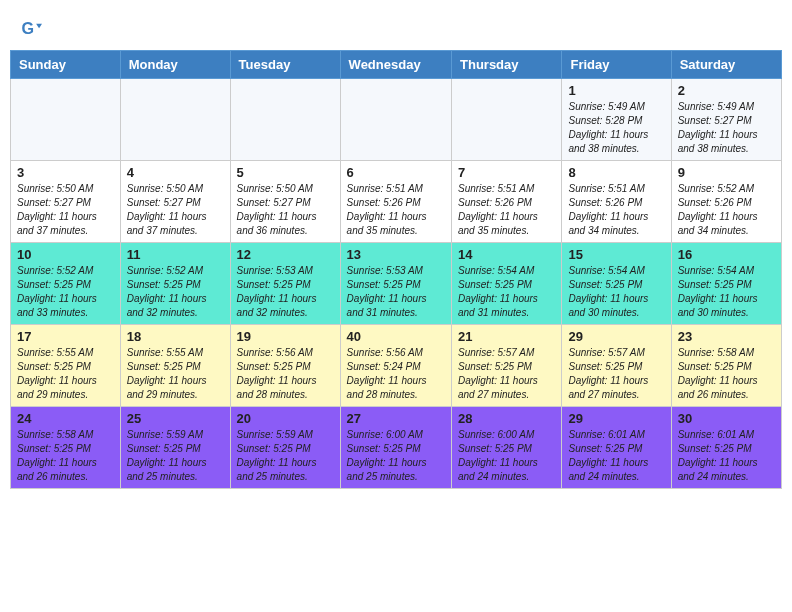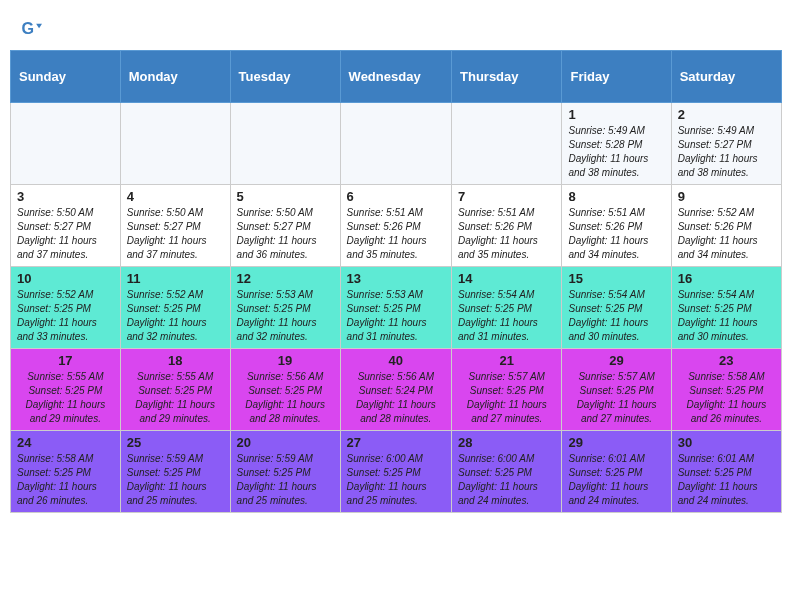--- a/index.html
+++ b/index.html
@@ -51,21 +51,21 @@
       border-collapse: collapse;
       margin: 0 10px;
       width: calc(100% - 20px);
       margin-left: 10px;
     }
     .calendar th {
       background: #3d7fc1;
       color: #fff;
       font-size: 13px;
       font-weight: bold;
-      padding: 18px 8px;
+      padding: 6px 8px;
       text-align: left;
       border: 1px solid #5a9ad4;
     }
     .calendar td {
       vertical-align: top;
       border: 1px solid #ccc;
       padding: 4px 6px;
       font-size: 10.5px;
       color: #222;
       width: 113px;
@@ -89,21 +89,21 @@
       color: #222;
       line-height: 1.4;
       font-style: italic;
     }
     .empty-cell {
       background: #f5f8fc !important;
     }
     .calendar tbody tr:nth-child(1) td { background: #f5f8fc; }
     .calendar tbody tr:nth-child(2) td { background: #fff; }
     .calendar tbody tr:nth-child(3) td { background: #5eead4; }
-    .calendar tbody tr:nth-child(4) td { background: #d946ef; text-align: center; }
+    .calendar tbody tr:nth-child(4) td { background: #fef9c3; }
     .calendar tbody tr:nth-child(5) td { background: #8b5cf6; }
   </style>
 </head>
 <body>
 
 <div class="header">
   <div class="logo">
     <svg class="logo-icon" viewBox="0 0 30 30">
       <text x="2" y="22" font-size="22" font-family="Arial" font-weight="bold" fill="#3d7fc1">G</text>
       <polygon points="22,8 30,8 26,14" fill="#3d7fc1"></polygon>

